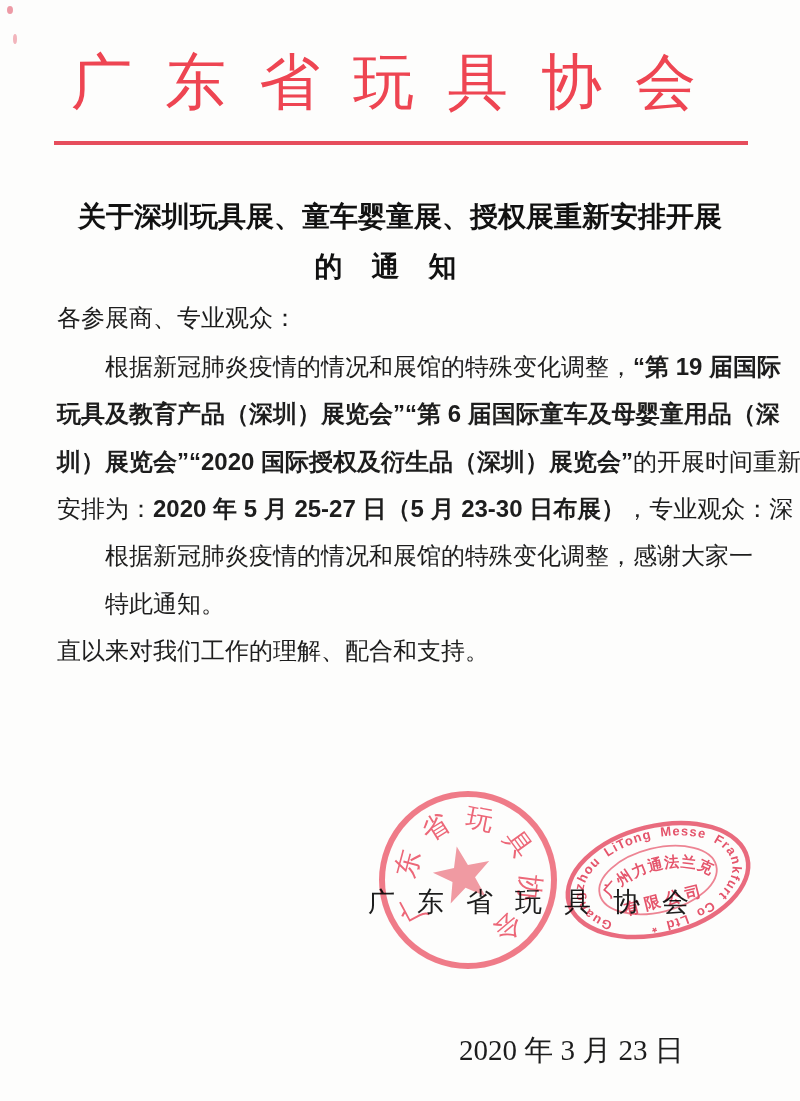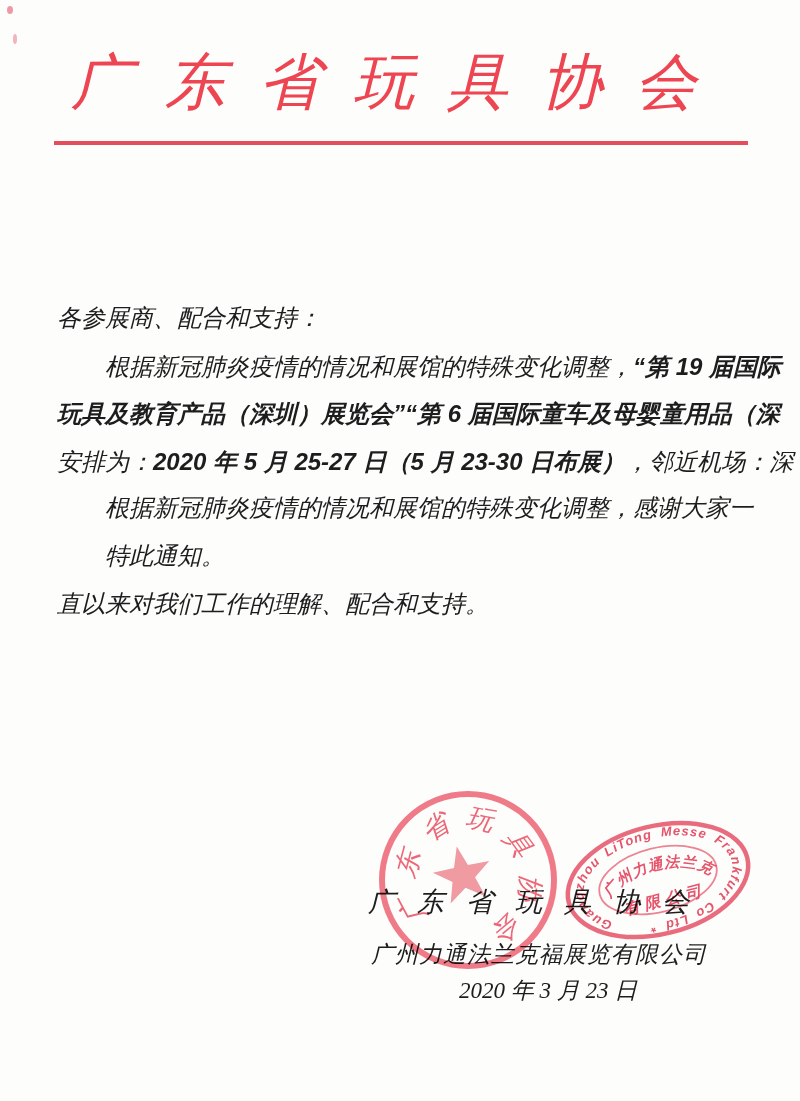--- a/index.html
+++ b/index.html
@@ -6,21 +6,20 @@
     --red:#ee4552;
     --red-line:#e64d5c;
     --seal:#ea4e63;
     --ink:#1d1d1d;
   }
   html,body{margin:0;padding:0;}
   .page{
     position:relative;width:800px;height:1101px;overflow:hidden;
     background:#fdfdfc;color:var(--ink);
     font-family:"Liberation Serif","DejaVu Serif",serif;
-    font-style:italic;
   }
   .org-header{
     position:absolute;top:42px;left:0;width:100%;text-align:center;
     font-size:61px;letter-spacing:33px;color:var(--red);
     white-space:nowrap;font-weight:400;
   }
   .divider{position:absolute;top:141px;left:54px;width:694px;height:4px;background:var(--red-line);}
   .doc-title{
     position:absolute;top:192px;left:0;width:100%;text-align:center;
     font-family:"Liberation Sans","DejaVu Sans",sans-serif;font-weight:700;
@@ -28,21 +27,21 @@
   }
   .doc-title .t1{line-height:50px;}
   .doc-title .t2{line-height:50px;letter-spacing:29px;}
   .body-flow{position:absolute;top:295px;left:57px;width:700px;font-size:24px;}
   .bodyline{height:47.6px;line-height:47.6px;white-space:nowrap;}
   .indent{text-indent:48px;}
   .seg{font-weight:400;}
   .seg.bold{font-weight:700;font-family:"Liberation Sans","DejaVu Sans",sans-serif;}
   .sig-org{position:absolute;top:884px;left:368px;font-size:27px;letter-spacing:22px;white-space:nowrap;z-index:1;}
   .sig-company{position:absolute;top:939px;left:371px;font-size:23px;letter-spacing:1px;white-space:nowrap;z-index:1;}
-  .sig-date{position:absolute;top:975px;left:459px;font-size:23px;white-space:nowrap;z-index:1;}
+  .sig-date{position:absolute;top:1031px;left:459px;font-size:29px;white-space:nowrap;z-index:1;}
   .seal{position:absolute;mix-blend-mode:multiply;opacity:.95;z-index:2;}
   #seal-round{top:786px;left:374px;}
   #seal-oval{top:806px;left:554px;}
   .ring-stroke{fill:none;stroke:#ef5d6e;stroke-width:6;opacity:.85;}
   .ring-char{font-size:27px;fill:#ec4e62;text-anchor:middle;dominant-baseline:central;opacity:.9;
     font-family:"Liberation Serif","DejaVu Serif",serif;}
   .star{fill:#ef8995;opacity:.9;}
   .oval-outer{stroke:#e8536a;stroke-width:4.5;fill:none;opacity:.9;}
   .oval-inner{stroke:#e8536a;stroke-width:1.8;fill:none;opacity:.75;}
   .eng{font-family:"Liberation Sans","DejaVu Sans",sans-serif;font-size:13px;font-weight:700;
@@ -58,35 +57,39 @@
 
 <div class="page">
 
   <div class="speck s1"></div>
   <div class="speck s2"></div>
 
   <div class="org-header">广东省玩具协会</div>
 
   <div class="divider"></div>
 
+  <div class="doc-title">
+    <div class="t1">关于深圳玩具展、童车婴童展、授权展重新安排开展</div>
+    <div class="t2">的通知</div>
+  </div>
 
   <div class="body-flow">
-    <div class="bodyline">各参展商、配合和支持：</div>
+    <div class="bodyline">各参展商、专业观众：</div>
     <div>
         <div class="bodyline indent"><span class="seg">根据新冠肺炎疫情的情况和展馆的特殊变化调整，</span><span class="seg bold">“第 19 届国际</span></div>
         <div class="bodyline"><span class="seg bold">玩具及教育产品（深圳）展览会”“第 6 届国际童车及母婴童用品（深</span></div>
-        <div class="bodyline"><span class="seg">安排为：</span><span class="seg bold">2020 年 5 月 25-27 日（5 月 23-30 日布展）</span><span class="seg">，邻近机场：深</span></div>
+        <div class="bodyline"><span class="seg bold">圳）展览会”“2020 国际授权及衍生品（深圳）展览会”</span><span class="seg">的开展时间重新</span></div>
+        <div class="bodyline"><span class="seg">安排为：</span><span class="seg bold">2020 年 5 月 25-27 日（5 月 23-30 日布展）</span><span class="seg">，专业观众：深</span></div>
         <div class="bodyline indent"><span class="seg">根据新冠肺炎疫情的情况和展馆的特殊变化调整，感谢大家一</span></div>
         <div class="bodyline indent"><span class="seg">特此通知。</span></div>
         <div class="bodyline"><span class="seg">直以来对我们工作的理解、配合和支持。</span></div>
       </div>
   </div>
 
   <div class="sig-org">广东省玩具协会</div>
-  <div class="sig-company">广州力通法兰克福展览有限公司</div>
   <div class="sig-date">2020 年 3 月 23 日</div>
 
   <svg id="seal-round" class="seal" width="188" height="188" viewBox="-94 -94 188 188">
     <circle class="ring-stroke" cx="0" cy="0" r="86"></circle>
     <g id="ring-chars">
         <text class="ring-char" transform="rotate(-118) translate(0,-62)">广</text>
         <text class="ring-char" transform="rotate(-75) translate(0,-62)">东</text>
         <text class="ring-char" transform="rotate(-32) translate(0,-62)">省</text>
         <text class="ring-char" transform="rotate(11) translate(0,-62)">玩</text>
         <text class="ring-char" transform="rotate(54) translate(0,-62)">具</text>

